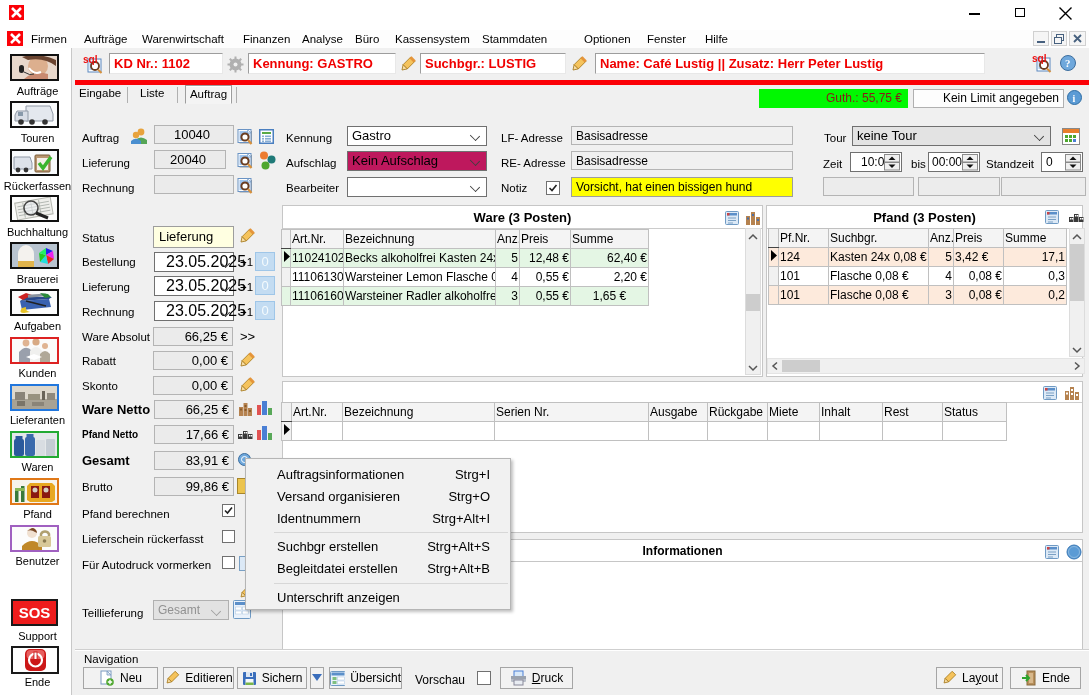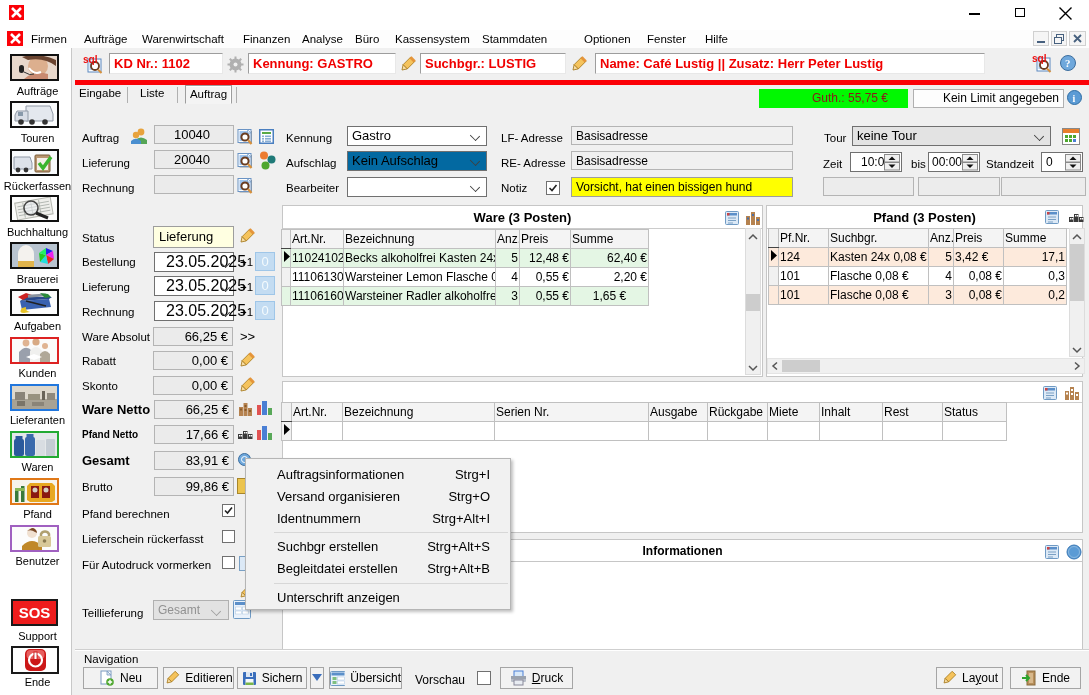--- a/index.html
+++ b/index.html
@@ -333,21 +333,21 @@
   </div>
   <div class="sbcap" style="top:677px">Ende</div>
 
   <div class="tab" style="left:79px;top:87px">Eingabe</div>
   <div class="abs" style="left:127px;top:87px;width:1px;height:16px;background:#b0b0b0"></div>
   <div class="tab" style="left:140px;top:87px">Liste</div>
   <div class="abs" style="left:177px;top:87px;width:1px;height:16px;background:#b0b0b0"></div>
   <div class="abs" style="left:185px;top:85px;width:47px;height:19px;background:#f4f4f4;border:1px solid #9d9d9d;border-bottom-color:#f4f4f4;box-shadow:inset -1px 1px 0 #fff;text-align:center;line-height:17px;font-size:11.5px">Auftrag</div>
   <div class="abs" style="left:236px;top:87px;width:1px;height:16px;background:#b0b0b0"></div>
 
-  <div class="abs" style="left:759px;top:89px;width:149px;height:19px;background:#01f801;color:#8b1a1a;font-size:12px;line-height:19px;text-align:right;padding-right:20px">Guth.: 55,75 €</div>
+  <div class="abs" style="left:759px;top:89px;width:149px;height:19px;background:#01f801;color:#8b1a1a;font-size:12px;line-height:19px;text-align:right;padding-right:6px">Guth.: 55,75 €</div>
   <div class="abs" style="left:913px;top:89px;width:151px;height:19px;background:#fdfdfd;border:1px solid #b0b0b0;font-size:12px;line-height:17px;text-align:right;padding-right:4px">Kein Limit angegeben</div>
   <div class="abs" style="left:1067px;top:90px;width:15px;height:15px"><svg width="15" height="15">
         <circle cx="7.5" cy="7.5" r="7" fill="#5b9bd5" stroke="#2e6da4"></circle>
         <text x="5.5" y="11.5" font-size="10" font-weight="bold" fill="#fff" font-family="Liberation Serif">i</text>
       </svg></div>
 
   <span class="lbl" style="left:82px;top:131px">Auftrag</span>
   <div class="abs" style="left:130px;top:127px;width:18px;height:17px"><svg width="18" height="17">
         <circle cx="11" cy="5" r="3.4" fill="#e8a33d"></circle>
         <path d="M5,17 v-4 q6,-5 12,0 v4 Z" fill="#56a556"></path>
@@ -369,21 +369,21 @@
         <g fill="#88aed4">
           <rect x="3" y="6.5" width="2" height="1.6"></rect>
           <rect x="3" y="9" width="2" height="1.6"></rect>
           <rect x="3" y="11.5" width="2" height="1.6"></rect>
           <rect x="6" y="6.5" width="6" height="1.6"></rect>
           <rect x="6" y="9" width="6" height="1.6"></rect>
           <rect x="6" y="11.5" width="6" height="1.6"></rect>
         </g>
       </svg></div>
   <span class="lbl" style="left:82px;top:156px">Lieferung</span>
-  <div class="fld fldr" style="left:154px;top:150px;width:80px;text-align:center">20040</div>
+  <div class="fld fldr" style="left:154px;top:150px;width:72px;text-align:center">20040</div>
   <div class="abs" style="left:237px;top:152px;width:16px;height:17px"><svg width="16" height="17">
         <rect x="2.5" y="3" width="12.5" height="12.5" fill="#9a9a9a"></rect>
         <rect x="1" y="1.5" width="13" height="13" fill="#fdfdfd" stroke="#6a93c4"></rect>
         <rect x="2.5" y="3" width="10" height="10" fill="#9ec4ef"></rect>
         <polygon points="10.5,1.5 14,5 10.5,5" fill="#e4eefa" stroke="#6a93c4" stroke-width="0.6"></polygon>
         <circle cx="8" cy="9" r="3.6" fill="#fff" stroke="#6a3c20" stroke-width="2"></circle>
         <line x1="11" y1="12" x2="14.5" y2="16" stroke="#d8913c" stroke-width="2.2"></line>
       </svg></div>
   <div class="abs" style="left:259px;top:151px;width:17px;height:20px"><svg width="17" height="20">
         <circle cx="5" cy="4.5" r="4" fill="#ed7d31"></circle>
@@ -517,21 +517,21 @@
           <rect x="2.5" y="7" width="6" height="3"></rect>
           <rect x="2.5" y="11" width="6" height="3"></rect>
           <rect x="9.5" y="7" width="6" height="3"></rect>
           <rect x="9.5" y="11" width="6" height="3"></rect>
         </g>
       </svg></div>
 
   <span class="lbl" style="left:286px;top:131px">Kennung</span>
   <div class="combo" style="left:347px;top:126px;width:140px">Gastro<span class="chev" style="left:123px;top:5px"></span></div>
   <span class="lbl" style="left:286px;top:156px">Aufschlag</span>
-  <div class="combo" style="left:347px;top:151px;width:140px;background:#0369a1">Kein Aufschlag<span class="chev" style="left:123px;top:5px"></span></div>
+  <div class="combo" style="left:347px;top:151px;width:140px;background:#be185d">Kein Aufschlag<span class="chev" style="left:123px;top:5px"></span></div>
   <span class="lbl" style="left:286px;top:181px">Bearbeiter</span>
   <div class="combo" style="left:347px;top:177px;width:140px">
       <span class="chev" style="left:123px;top:5px"></span>
     </div>
   <span class="lbl" style="left:501px;top:131px">LF- Adresse</span>
   <div class="fld" style="left:571px;top:126px;width:222px;background:#f0f0f0;padding-left:4px;font-size:12px;line-height:18px">Basisadresse</div>
   <span class="lbl" style="left:501px;top:156px">RE- Adresse</span>
   <div class="fld" style="left:571px;top:151px;width:222px;background:#f0f0f0;padding-left:4px;font-size:12px;line-height:18px">Basisadresse</div>
   <span class="lbl" style="left:501px;top:181px">Notiz</span>
   <div class="cbx" style="left:546px;top:181px;width:14px;height:14px"><svg width="12" height="12">

